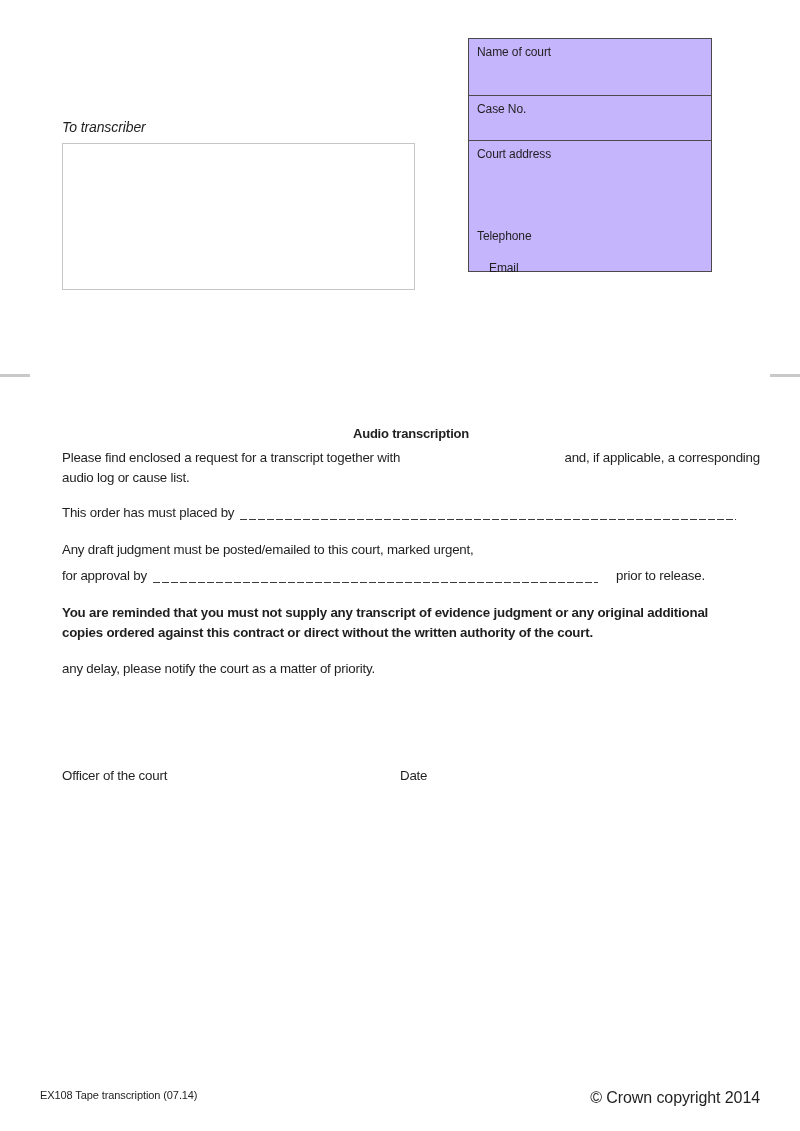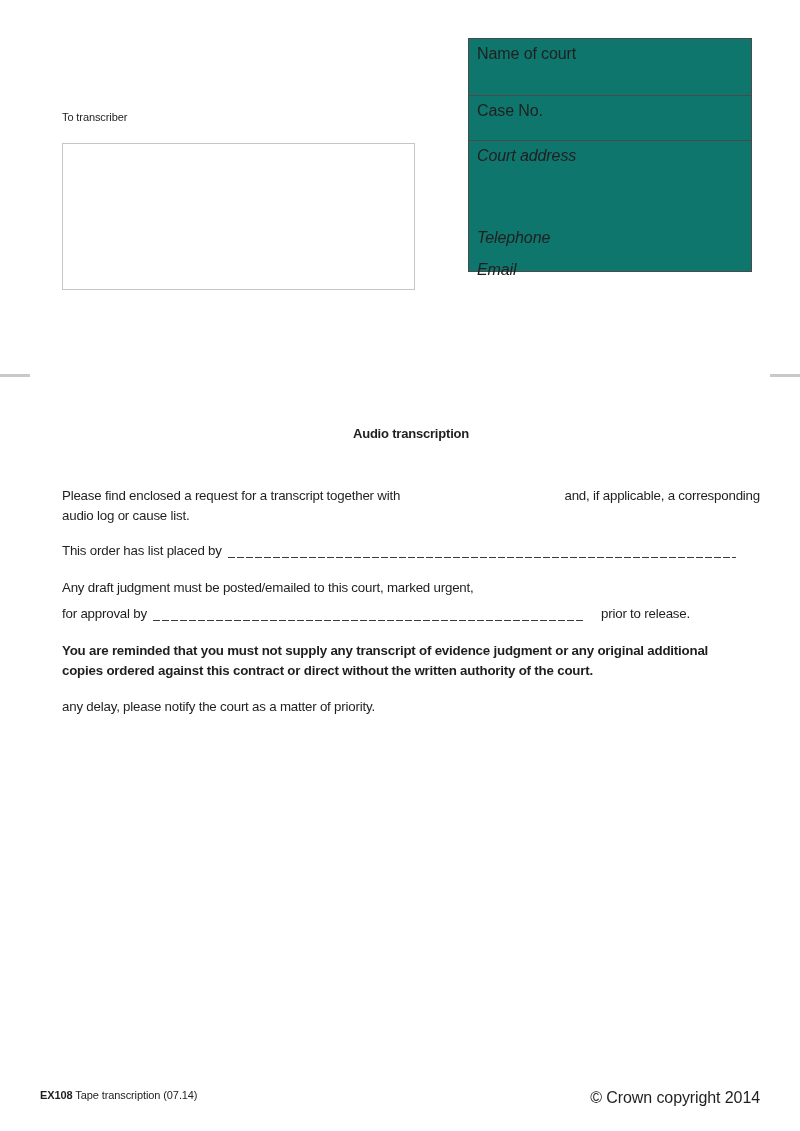--- a/index.html
+++ b/index.html
@@ -12,48 +12,49 @@
     position: relative;
     width: 800px;
     height: 1131px;
     background: #ffffff;
     overflow: hidden;
   }
 
   
   .to-transcriber-label {
     position: absolute;
-    left: 62px; top: 111px;
-    font-size: 11px;
+    left: 62px; top: 119px;
+    font-size: 14px;
     letter-spacing: -0.1px;
+    font-style: italic;
   }
   .to-transcriber-box {
     position: absolute;
     left: 62px; top: 143px;
     width: 353px; height: 147px;
     border: 1px solid #c6c6c6;
     background: #ffffff;
   }
   .court-box {
     position: absolute;
     left: 468px; top: 38px;
-    width: 284px; height: 234px;
+    width: 244px; height: 234px;
     border: 1px solid #4a4a4a;
-    background: #0f766e;
-    font-size: 16px;
+    background: #c4b5fd;
+    font-size: 12px;
     letter-spacing: -0.1px;
   }
   .court-row { position: relative; border-bottom: 1px solid #4a4a4a; }
   .court-row.last { border-bottom: none; }
   .court-row-name    { height: 57px; }
   .court-row-case    { height: 45px; }
-  .court-row-address { height: 130px; font-style: italic; }
+  .court-row-address { height: 130px; }
   .court-label { position: absolute; left: 8px; top: 6px; }
   .tel-label   { position: absolute; left: 8px; top: 88px; }
-  .email-label { position: absolute; left: 8px; top: 120px; }
+  .email-label { position: absolute; left: 20px; top: 120px; }
 
   
   .tear-mark {
     position: absolute;
     top: 374px; height: 3px;
     background: #c9c9c9;
   }
   .tear-mark.left  { left: 0;  width: 30px; }
   .tear-mark.right { right: 0; width: 30px; }
 
@@ -73,60 +74,60 @@
     letter-spacing: -0.2px;
     height: 24px;
   }
   .row-between {
     display: flex;
     justify-content: space-between;
     white-space: nowrap;
   }
   .line { white-space: nowrap; }
 
-  .intro  { margin-top: 38px; }
+  .intro  { }
   .order-line    { margin-top: 15px; display: flex; white-space: nowrap; }
   .draft-line1   { margin-top: 17px; }
   .approval-line { margin-top: 6px;  display: flex; white-space: nowrap; }
   .original-line { margin-top: 7px; }
   .original-line .dot { margin-right: 18px; }
   .reminder { margin-top: 17px; font-weight: bold; }
   .return-para { margin-top: 16px; }
   .return-line1 { display: flex; white-space: nowrap; }
   .gap-spacer { display: inline-block; width: 163px; }
 
   
   .fill { flex: 1 1 auto; position: relative; }
   .fill::after {
     content: "";
     position: absolute;
     left: 6px; right: 2px; bottom: 3px;
     height: 1.4px;
     background-image: repeating-linear-gradient(to right, #3b3b3b 0 7px, transparent 7px 9px);
   }
   .order-line .fill { margin-right: 22px; }
-  .approval-suffix { margin-left: 8px; margin-right: 70px; padding-left: 8px; }
+  .approval-suffix { margin-left: 8px; margin-right: 55px; padding-left: 8px; }
 
   .signoff {
     margin-top: 87px;
     position: relative;
     height: 20px;
   }
   .date-label { position: absolute; left: 338px; top: 0; }
 
   
   .footer {
     position: absolute;
     left: 40px; right: 40px; top: 1089px;
     display: flex;
     justify-content: space-between;
     font-size: 11px;
     letter-spacing: -0.1px;
   }
-  .footer .code { font-weight: bold; }
+  .footer .code { font-weight: normal; }
   .footer-right { font-size: 16px; }
 </style>
 </head>
 <body>
 
 <div class="page">
 
   <div class="to-transcriber-label">To transcriber</div>
   <div class="to-transcriber-box"></div>
 
@@ -153,21 +154,21 @@
 
     <div class="intro">
       <div class="row-between">
         <span>Please find enclosed a request for a transcript together with</span>
         <span>and, if applicable, a corresponding</span>
       </div>
       <div class="line">audio log or cause list.</div>
     </div>
 
     <div class="order-line">
-      <span>This order has list placed by</span>
+      <span>This order has must placed by</span>
       <span class="fill"></span>
     </div>
 
     <div class="draft-line1 line">Any draft judgment must be posted/emailed to this court, marked urgent,</div>
 
     <div class="approval-line">
       <span>for approval by</span>
       <span class="fill"></span>
       <span class="approval-suffix">prior to release.</span>
     </div>
@@ -175,20 +176,24 @@
 
     <div class="reminder">
       <div class="line">You are reminded that you must not supply any transcript of evidence judgment or any original additional</div>
       <div class="line">copies ordered against this contract or direct without the written authority of the court.</div>
     </div>
 
     <div class="return-para">
       <div class="line">any delay, please notify the court as a matter of priority.</div>
     </div>
 
+    <div class="signoff">
+      <span>Officer of the court</span>
+      <span class="date-label">Date</span>
+    </div>
 
   </div>
 
   <div class="footer">
     <div class="footer-left">
       <span class="code">EX108</span>
       <span>Tape transcription (07.14)</span>
     </div>
     <div class="footer-right">© Crown copyright 2014</div>
   </div>

